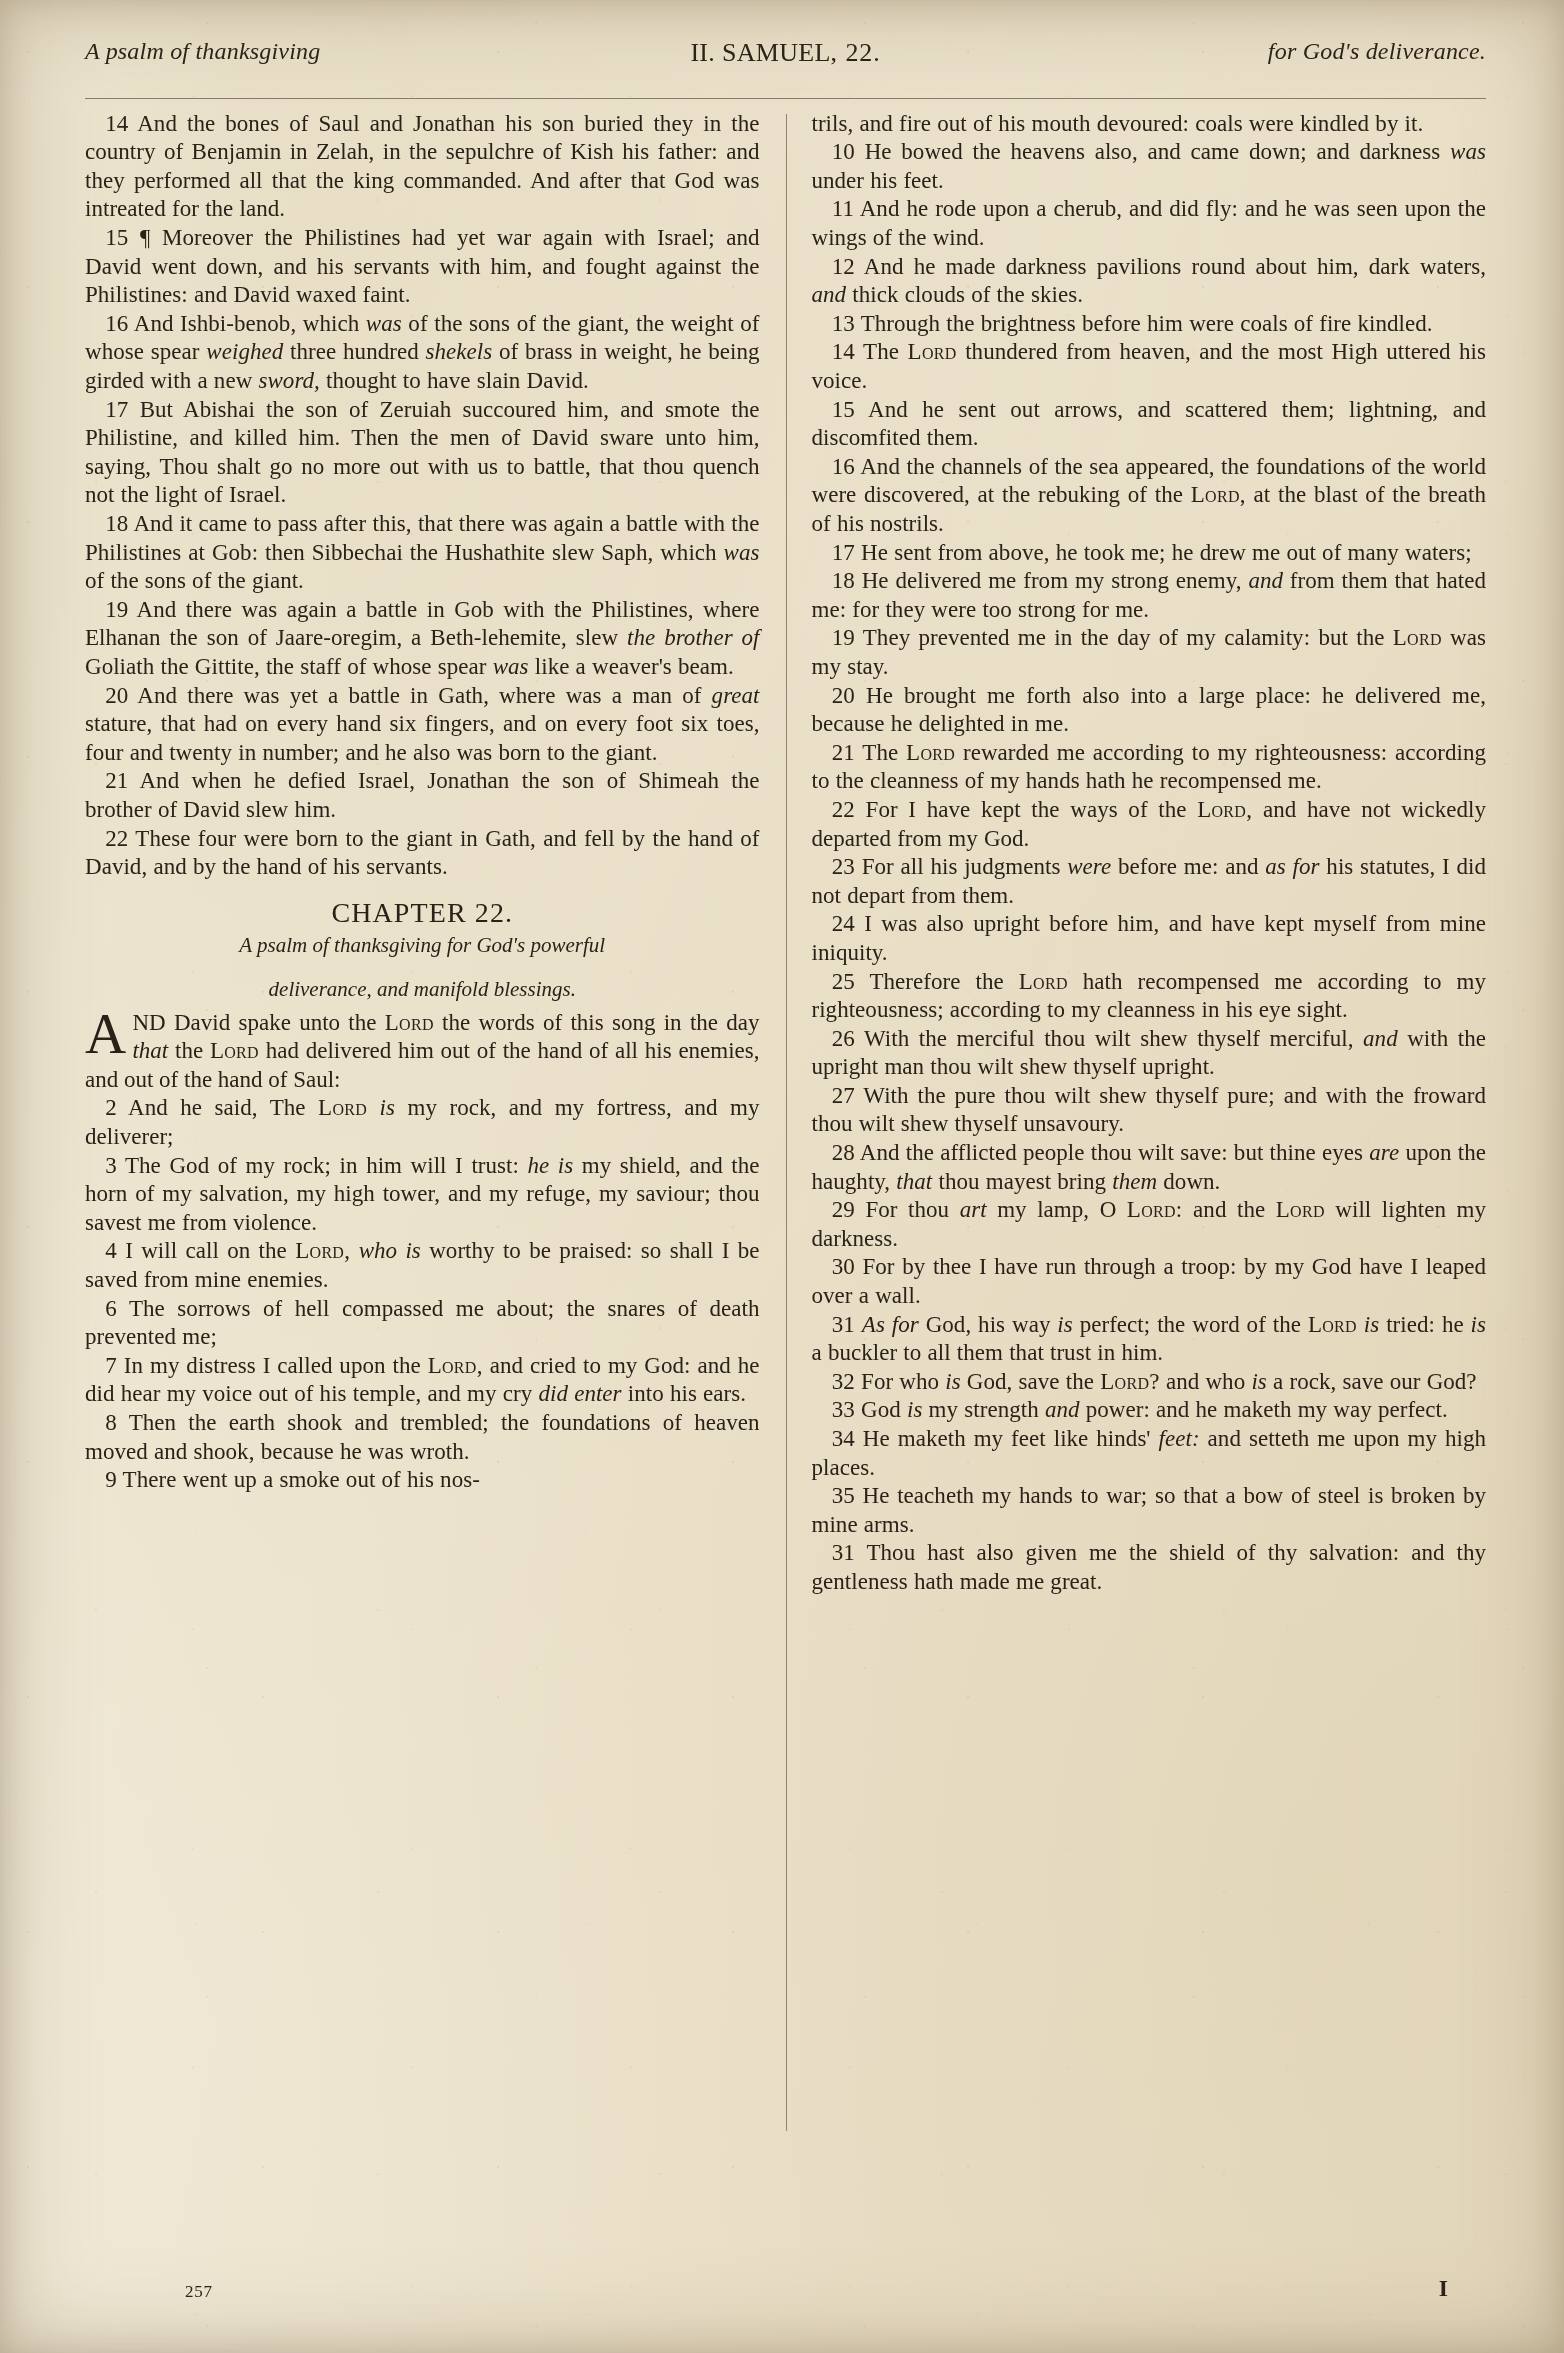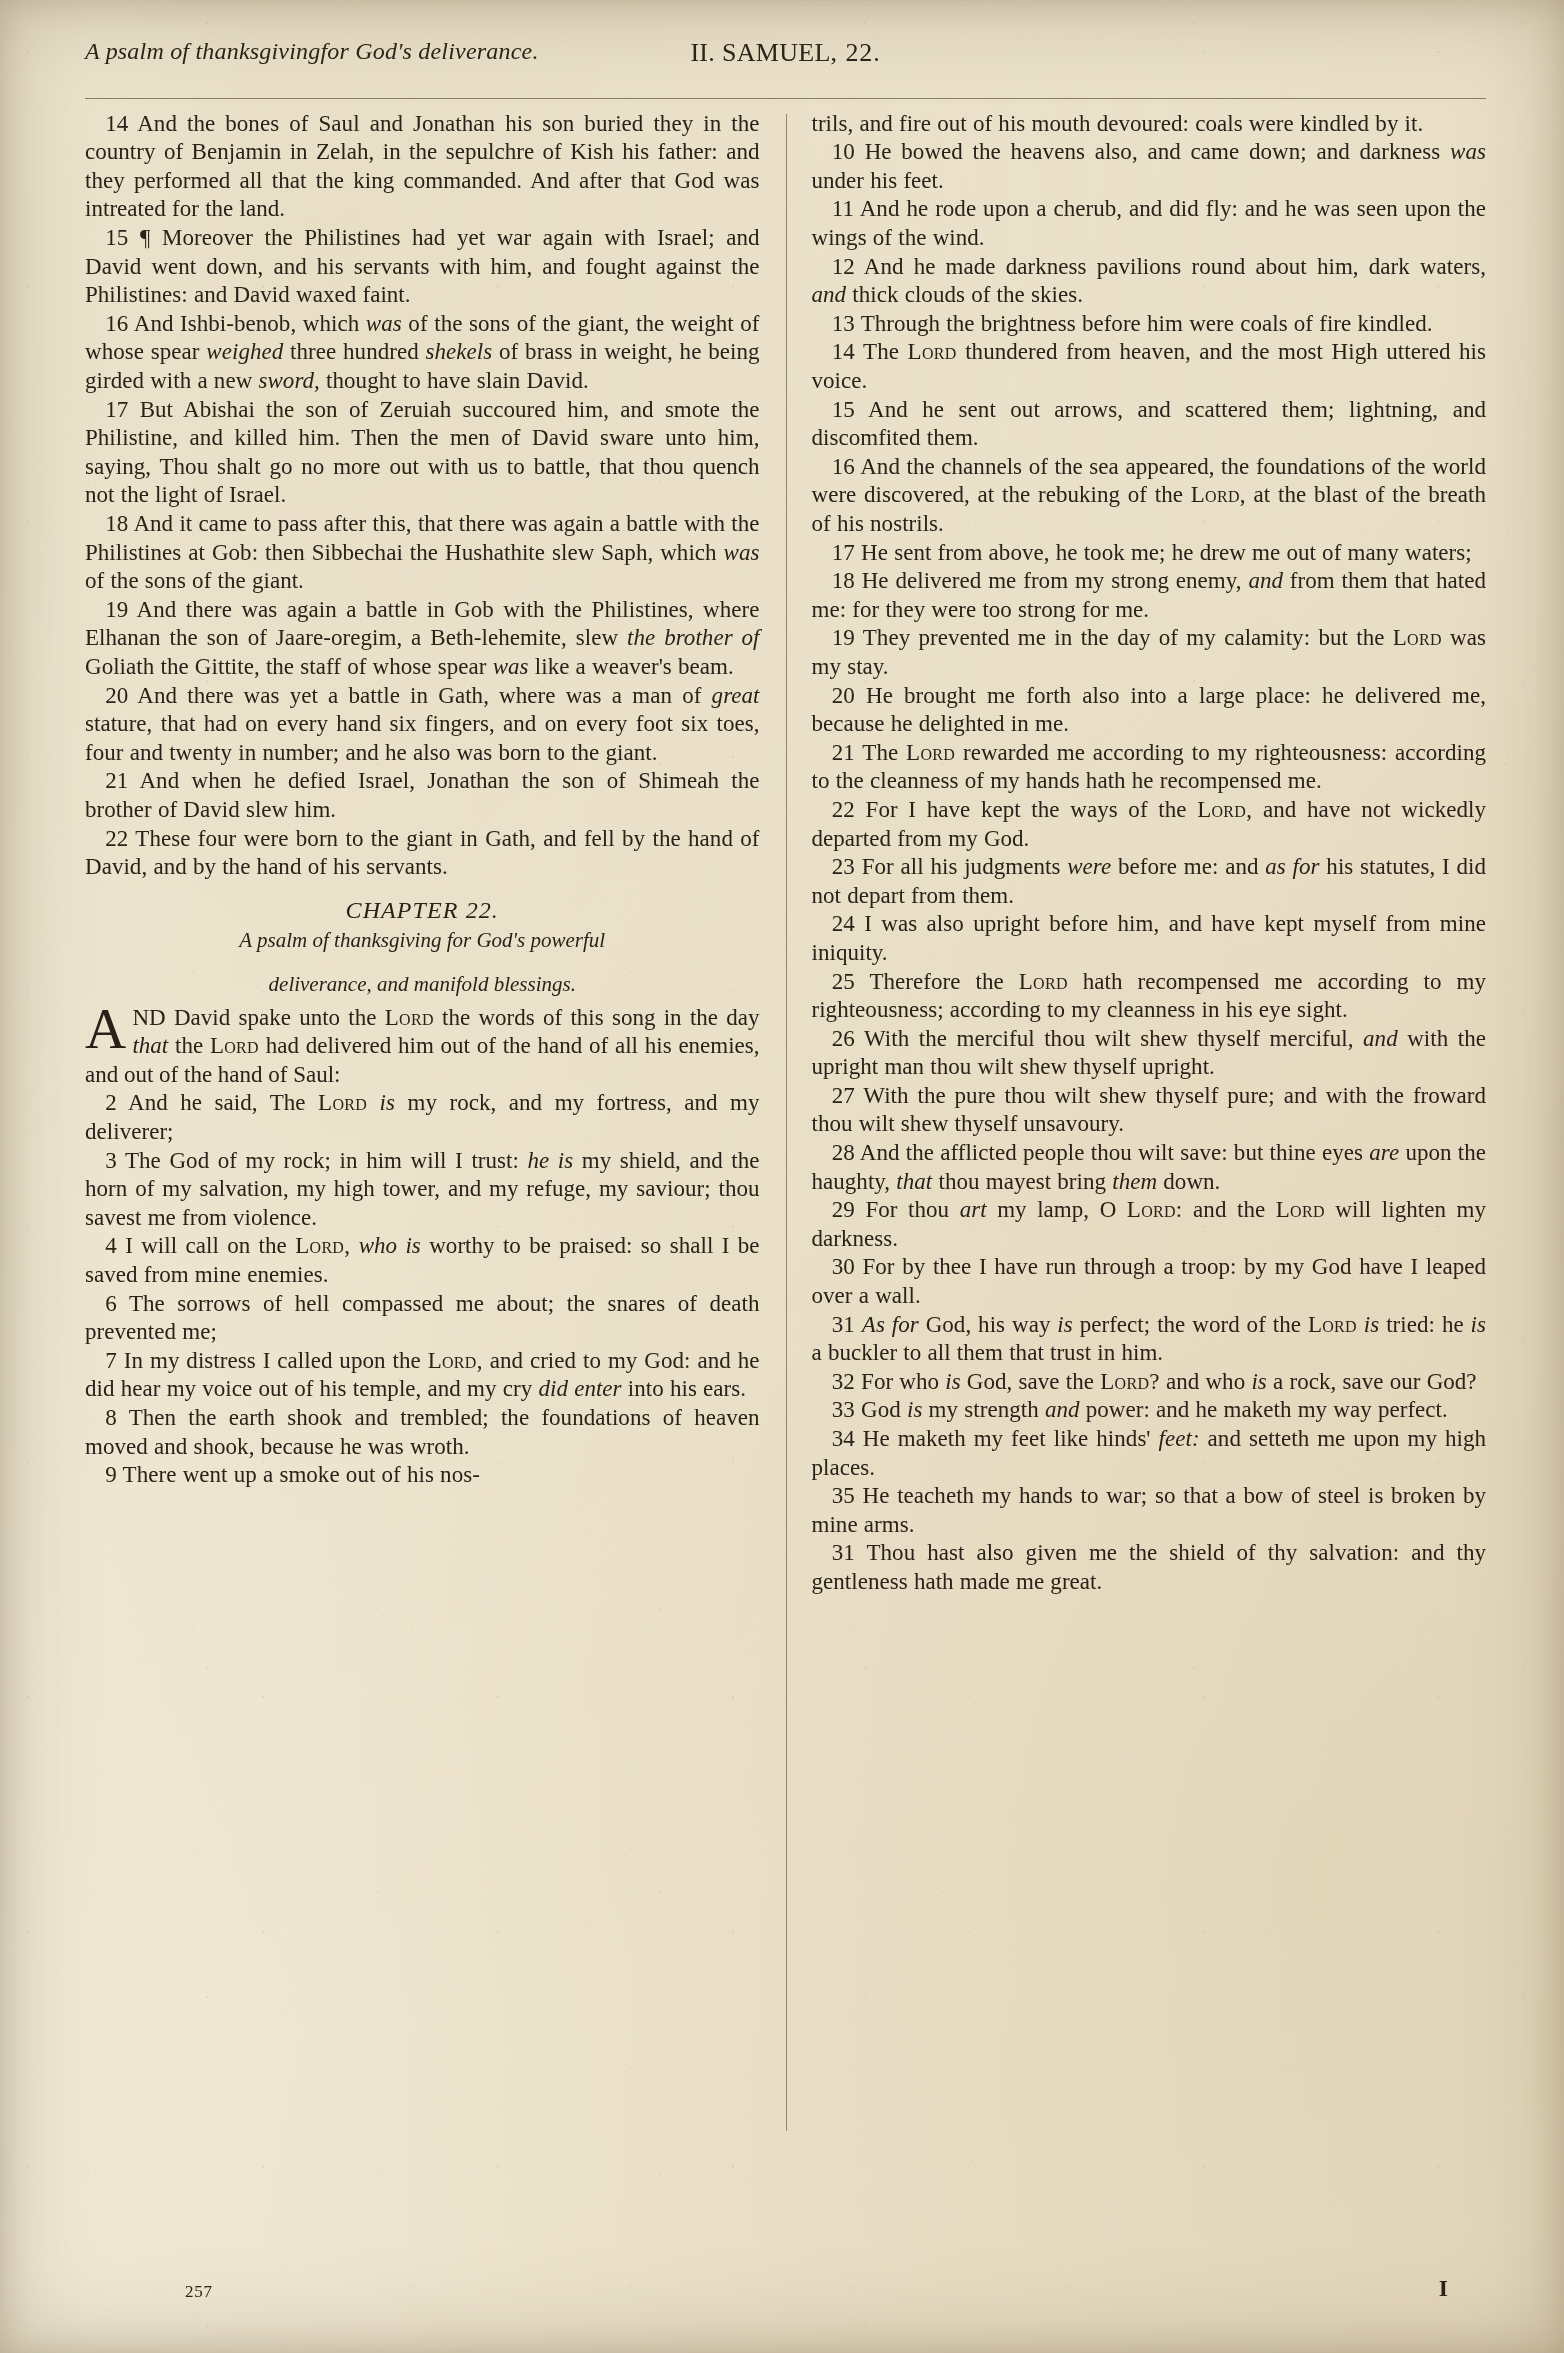--- a/index.html
+++ b/index.html
@@ -36,21 +36,21 @@
     top: 38px;
     width: 1401px;
     height: 2269px;
   }
   
   .runhead {
     position: relative;
     height: 55px;
     display: flex;
     align-items: flex-start;
-    justify-content: flex-start;
+    justify-content: space-between;
     font-size: 24px;
     letter-spacing: 0.2px;
   }
   .runhead .left,
   .runhead .right {
     font-style: italic;
     font-size: 24px;
     white-space: nowrap;
   }
   .runhead .center {
@@ -113,24 +113,23 @@
   .vn { font-weight: normal; }
   i, .it { font-style: italic; }
   .sc {
     font-variant: small-caps;
     letter-spacing: 0.3px;
   }
 
   
   .chap-head {
     text-align: center;
-    font-size: 24px;
+    font-size: 28px;
     letter-spacing: 1.1px;
     margin: 15.6px 0 3.1px 0;
-    font-style: italic;
   }
   .chap-sum {
     text-align: center;
     font-style: italic;
     font-size: 21px;
     line-height: 26px;
     margin: 0 0 6.3px 0;
   }
   .chap-sum .l2 { display: block; margin-top: 18px; }
 

